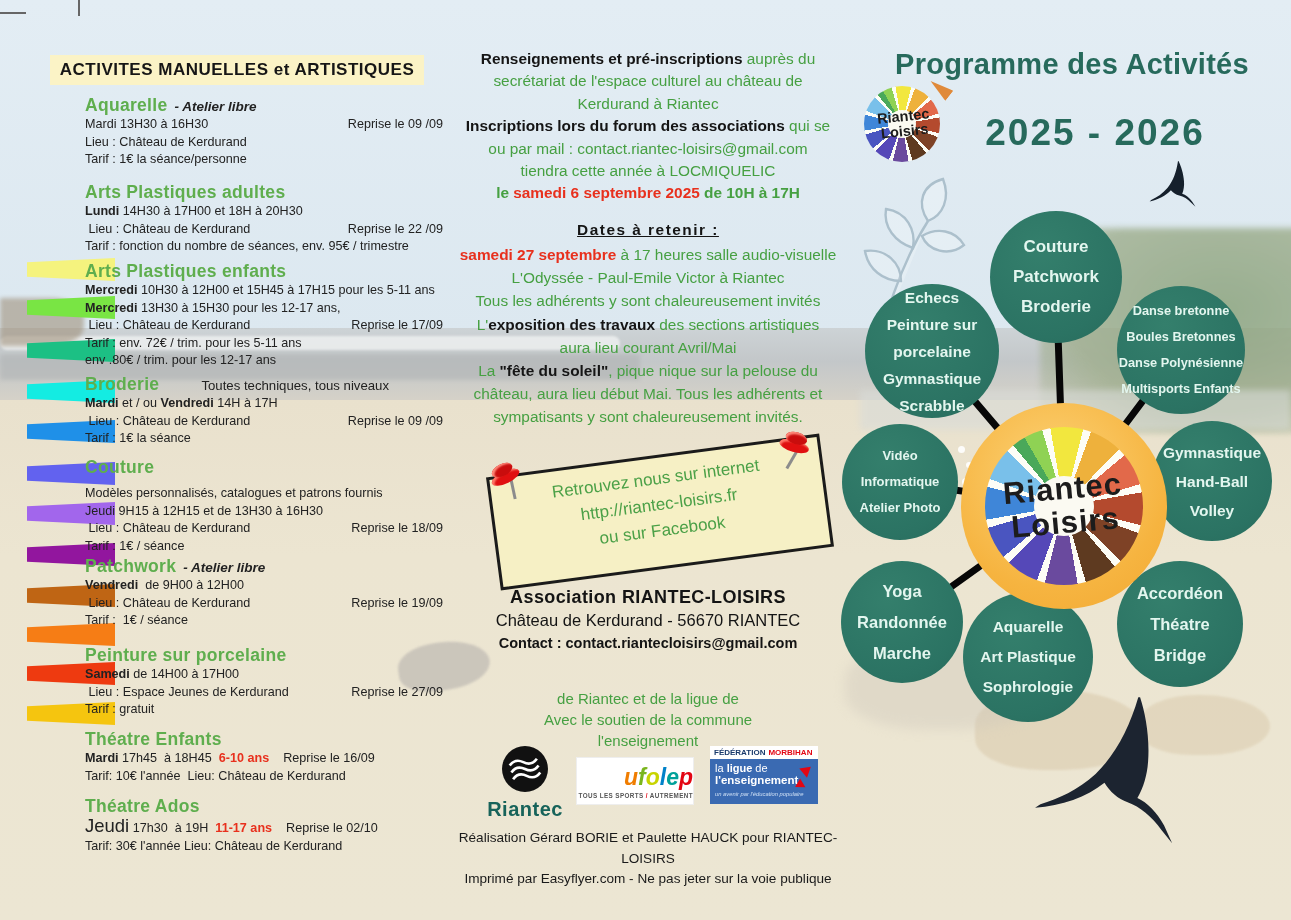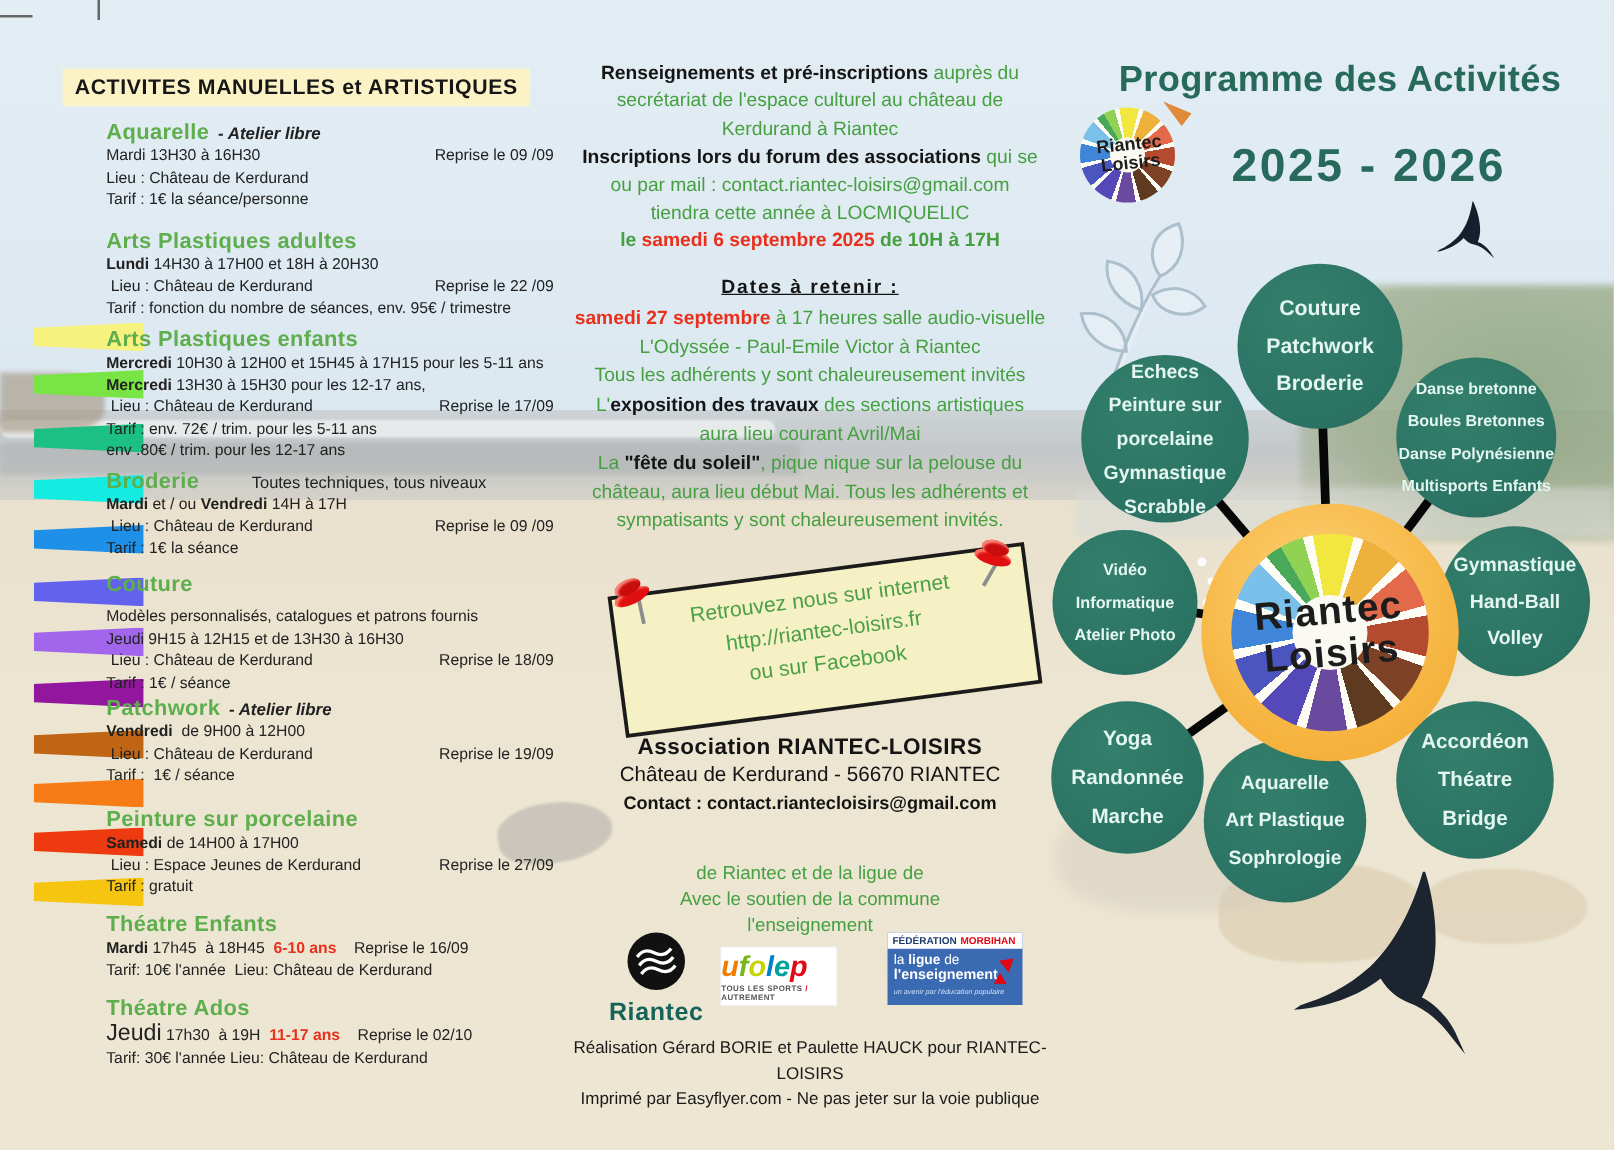--- a/index.html
+++ b/index.html
@@ -70,22 +70,22 @@
   .assoc .a2{font-size:16.5px;font-weight:500;line-height:23px;}
   .assoc .a3{font-size:14.5px;font-weight:800;line-height:22px;}
   .soutien{top:688px;}
   .soutien .mline{font-size:15px;line-height:21px;}
   .footer{top:828px;color:#1a1a1a;}
   .footer .mline{font-size:13.6px;line-height:20.5px;font-weight:500;}
 
   
   .logo-riantec{position:absolute;left:485px;top:745px;width:80px;text-align:center;}
   .logo-riantec .lr-name{color:#17635a;font-size:20px;font-weight:600;letter-spacing:.5px;margin-top:1px;}
-  .logo-ufolep{position:absolute;left:577px;top:758px;width:92px;height:46px;background:#fff;
-               display:flex;flex-direction:column;align-items:flex-start;justify-content:center;box-shadow:0 0 0 1px #eee;}
+  .logo-ufolep{position:absolute;left:577px;top:758px;width:116px;height:46px;background:#fff;
+               display:flex;flex-direction:column;align-items:flex-end;justify-content:center;box-shadow:0 0 0 1px #eee;}
   .uf-word{font-size:23px;font-weight:800;font-style:italic;letter-spacing:0;}
   .uf-tag{font-size:6.3px;color:#555;font-weight:700;letter-spacing:.4px;margin-top:1px;}
   .uf-slash{color:#e30613;font-weight:800;}
   .logo-ligue{position:absolute;left:710px;top:746px;width:108px;height:58px;background:#3a6ab2;font-family:"Liberation Sans",sans-serif;}
   .lg-top{background:#fff;height:13px;display:flex;align-items:center;padding-left:4px;font-size:8px;font-weight:800;}
   .lg-fed{color:#1a3a6b;margin-right:3px;}
   .lg-reg{color:#e30613;}
   .lg-l1{color:#fff;font-size:11px;padding:3px 0 0 5px;line-height:12px;}
   .lg-l1 b{font-weight:800;}
   .lg-l2{color:#fff;font-size:11.5px;font-weight:800;padding:0 0 0 5px;line-height:13px;}

